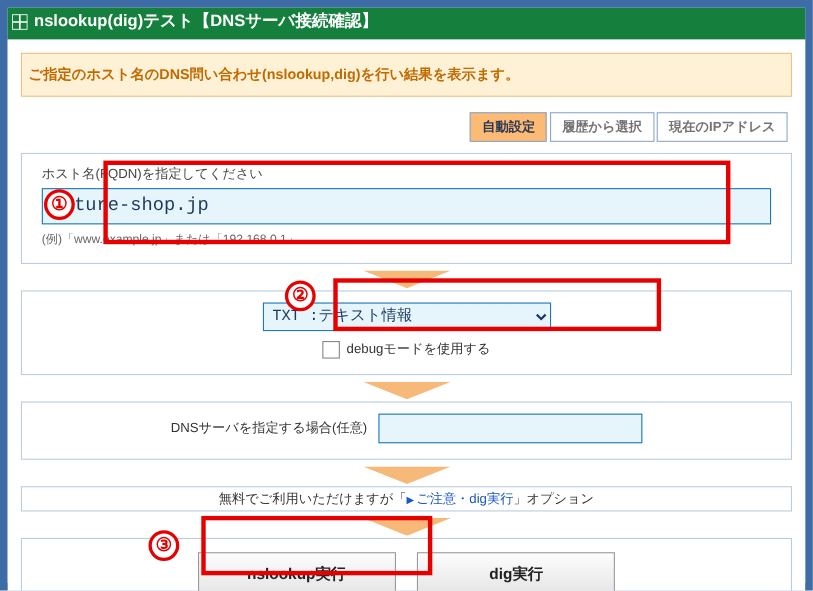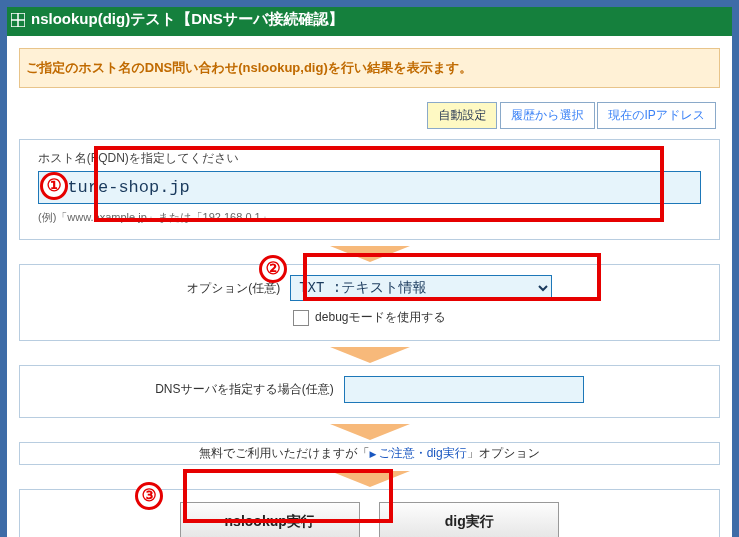--- a/index.html
+++ b/index.html
@@ -52,28 +52,29 @@
   }
   .tabs-row {
     text-align: right;
     margin: 14px 4px 10px 4px;
   }
   .tab {
     display: inline-block;
     border: 1px solid #8aa9c9;
     padding: 4px 10px;
     font-size: 12px;
-    color: #3b82f6;
+    color: #737373;
     background: #fff;
     margin-left: -1px;
     cursor: pointer;
+    font-weight: bold;
   }
   .tab.active {
-    background: #fef9c3;
-    font-weight: normal;
+    background: #fdba74;
+    font-weight: bold;
     color: #2a3a55;
   }
   .section-frame {
     border: 1px solid #b8cde0;
     padding: 10px 18px 14px 18px;
     margin-bottom: 6px;
     text-align: center;
     position: relative;
   }
   .section-frame.left-align { text-align: left; }
@@ -226,21 +227,20 @@
     </div>
 
     <div class="arrow-down">
       <svg width="80" height="16" viewBox="0 0 80 16">
           <polygon points="0,0 80,0 40,16" fill="#f7b97a"></polygon>
         </svg>
     </div>
 
     <div class="section-frame">
       <div class="option-row">
-        <span class="option-label">オプション(任意)</span>
         <select class="option-select">
           <option selected="">TXT  :テキスト情報</option>
         </select>
       </div>
       <div class="checkbox-row">
         <span class="chkbox"></span>
         <span>debugモードを使用する</span>
       </div>
     </div>
 

